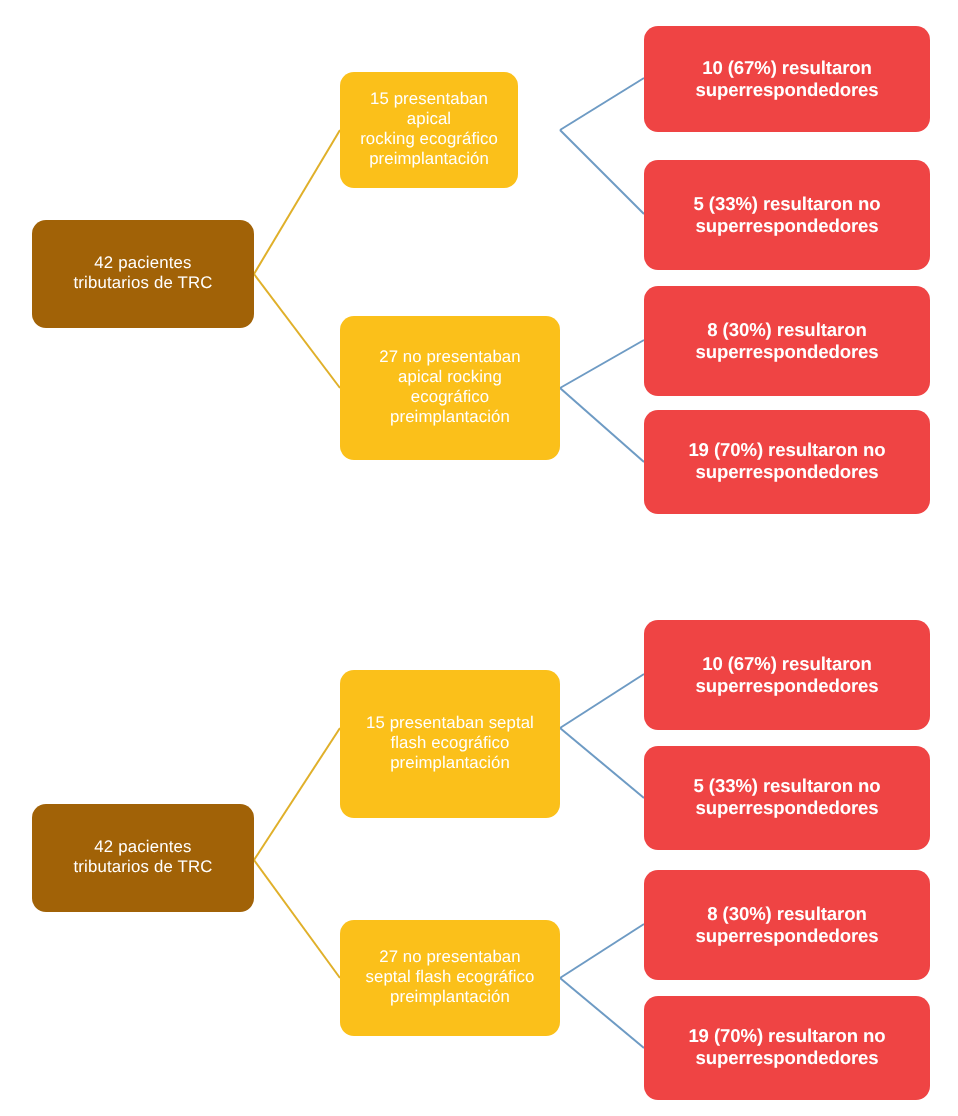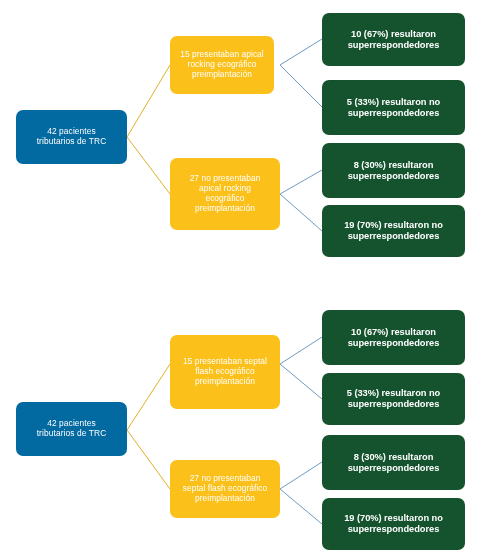--- a/index.html
+++ b/index.html
@@ -42,43 +42,43 @@
     justify-content: center;
     text-align: center;
     color: #ffffff;
     border-radius: 7px;
     padding: 2px 5px;
     line-height: 1.18;
     white-space: pre-line;
   }
 
   .node-root {
-    background: #0369a1;
+    background: #a16207;
     font-size: 8.4px;
     letter-spacing: 0.1px;
   }
 
   .node-branch {
     background: #FBC01A;
     font-size: 8.4px;
     letter-spacing: 0.05px;
   }
 
   .node-leaf {
-    background: #14532d;
+    background: #ef4444;
     font-size: 9.3px;
     font-weight: bold;
     letter-spacing: -0.05px;
   }
 
   
   .root-pos   { left: 16px;  top: 110px; width: 111px; height: 54px; }
 
   
-  .branch-a-pos { left: 170px; top: 36px;  width: 104px; height: 58px; }
+  .branch-a-pos { left: 170px; top: 36px;  width: 89px; height: 58px; }
   .branch-b-pos { left: 170px; top: 158px; width: 110px; height: 72px; }
 
   
   .branch-c-pos { left: 170px; top: 56px;  width: 110px; height: 74px; }
   .branch-d-pos { left: 170px; top: 181px; width: 110px; height: 58px; }
 
   
   .leaf-1-pos { left: 322px; top: 13px;  width: 143px; height: 53px; }
   .leaf-2-pos { left: 322px; top: 80px;  width: 143px; height: 55px; }
   .leaf-3-pos { left: 322px; top: 143px; width: 143px; height: 55px; }

